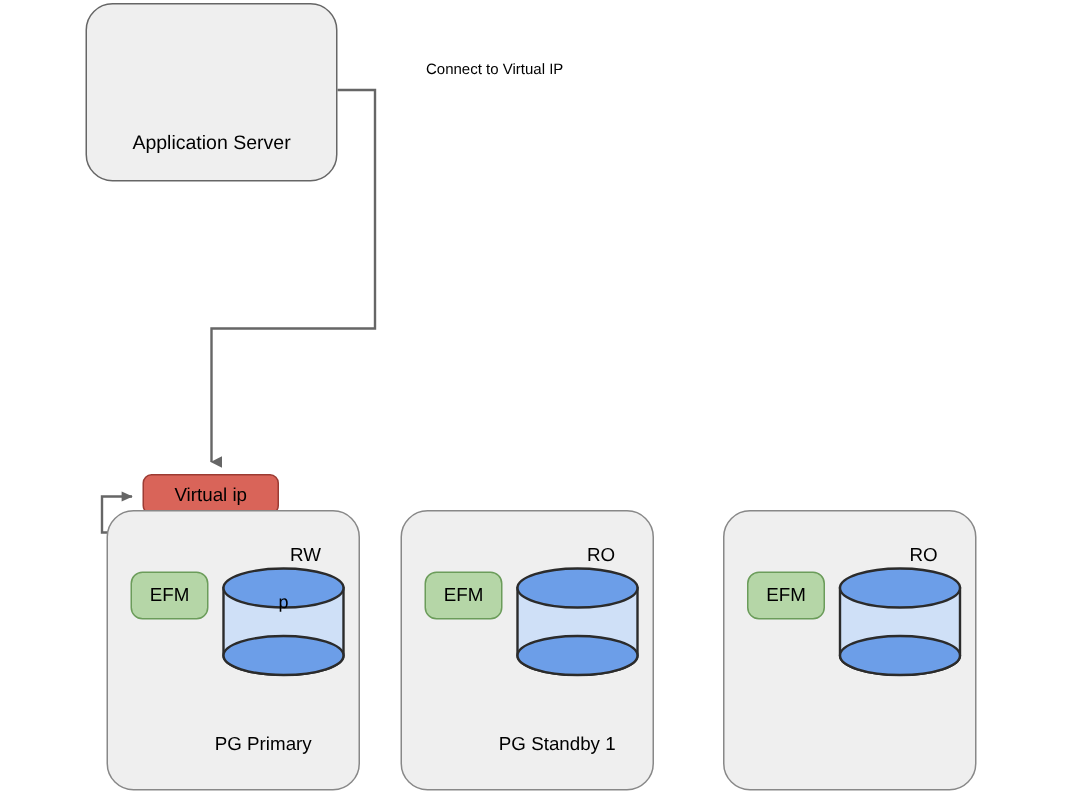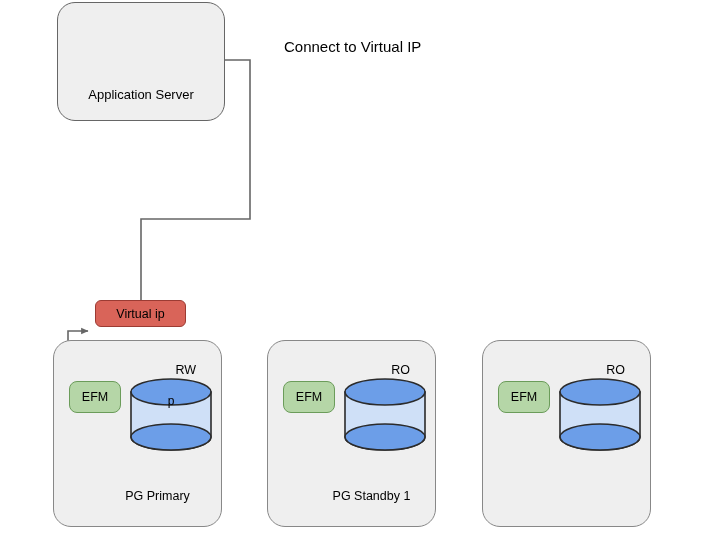--- a/index.html
+++ b/index.html
@@ -44,28 +44,28 @@
     bottom: 17px;
     text-align: center;
     font-size: 13px;
     line-height: 16px;
   }
   
   .connect-note {
     position: absolute;
     left: 284px;
     top: 40px;
-    font-size: 15px;
+    font-size: 10px;
     line-height: 14px;
     white-space: nowrap;
   }
   
   .vip {
     left: 95px;
-    top: 300px;
+    top: 316px;
     width: 91px;
     height: 27px;
     background: #d96459;
     border: 1px solid #9c3b33;
     border-radius: 6px;
   }
   .vip-label {
     position: absolute;
     left: 0;
     right: 0;
@@ -78,21 +78,21 @@
   }
   
   .pg-box {
     top: 340px;
     width: 169px;
     height: 187px;
     background: #efefef;
     border: 1px solid #888888;
     border-radius: 18px;
   }
-  .pg-primary  { left: 53px; }
+  .pg-primary  { left: 71px; }
   .pg-standby1 { left: 267px; }
   .pg-standby2 { left: 482px; }
   .pg-title {
     position: absolute;
     left: 0;
     right: 0;
     bottom: 22px;
     text-align: center;
     font-size: 12.5px;
     line-height: 15px;

